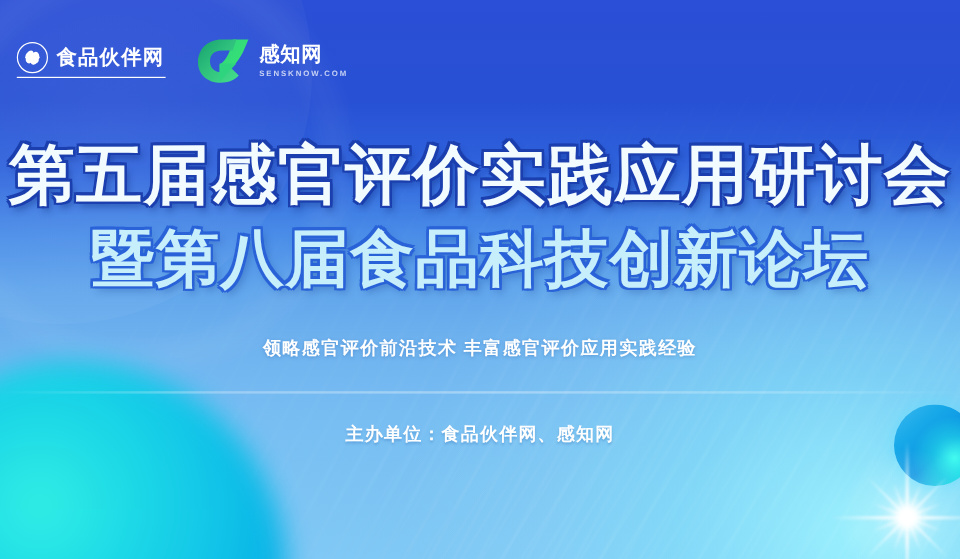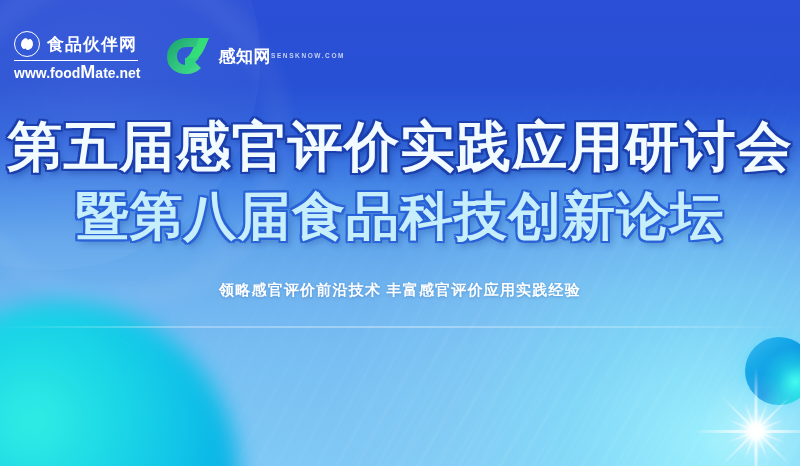--- a/index.html
+++ b/index.html
@@ -203,21 +203,21 @@
   }
   .fm-url .big { font-size: 18px; }
 
   .logo-sensknow { display: flex; align-items: center; gap: 8px; }
   .gz-mark {
     position: relative;
     width: 44px; height: 40px;
     flex: none;
   }
   .gz-mark svg { display: block; }
-  .sk-text { display: flex; flex-direction: row; align-items: flex-start; }
+  .sk-text { display: flex; flex-direction: column; align-items: flex-start; }
   .sk-cn {
     color: #ffffff;
     font-size: 17px;
     font-weight: bold;
     letter-spacing: 0.5px;
     line-height: 1;
     white-space: nowrap;
   }
   .sk-en {
     color: rgba(255,255,255,0.72);
@@ -332,21 +332,20 @@
     <div class="logo-foodmate">
       <div class="fm-top">
         <div class="fm-mark">
           <span class="fm-petal" style="transform:translate(-50%,-50%) rotate(0deg)"></span>
           <span class="fm-petal" style="transform:translate(-50%,-50%) rotate(72deg)"></span>
           <span class="fm-petal" style="transform:translate(-50%,-50%) rotate(144deg)"></span>
         </div>
         <div class="fm-cn">食品伙伴网</div>
       </div>
       <div class="fm-rule"></div>
-      <div class="fm-url"><span>www.food</span><span class="big">M</span><span>ate.net</span></div>
     </div>
 
     <div class="logo-sensknow">
       <div class="gz-mark">
         <svg width="44" height="40" viewBox="0 0 44 40">
           <defs>
             <linearGradient id="gzg" x1="0" y1="0" x2="1" y2="1">
               <stop offset="0%" stop-color="#17a06f"></stop>
               <stop offset="45%" stop-color="#2ec07c"></stop>
               <stop offset="100%" stop-color="#46e08c"></stop>
@@ -369,14 +368,15 @@
 
   </div>
 
   <div class="title-block">
     <div class="title-line1">第五届感官评价实践应用研讨会</div>
     <div class="title-line2">暨第八届食品科技创新论坛</div>
   </div>
 
   <div class="tagline">领略感官评价前沿技术  丰富感官评价应用实践经验</div>
 
+  <div class="organizer">主办单位：食品伙伴网、感知网</div>
 
 </div>
 
 </body></html>

